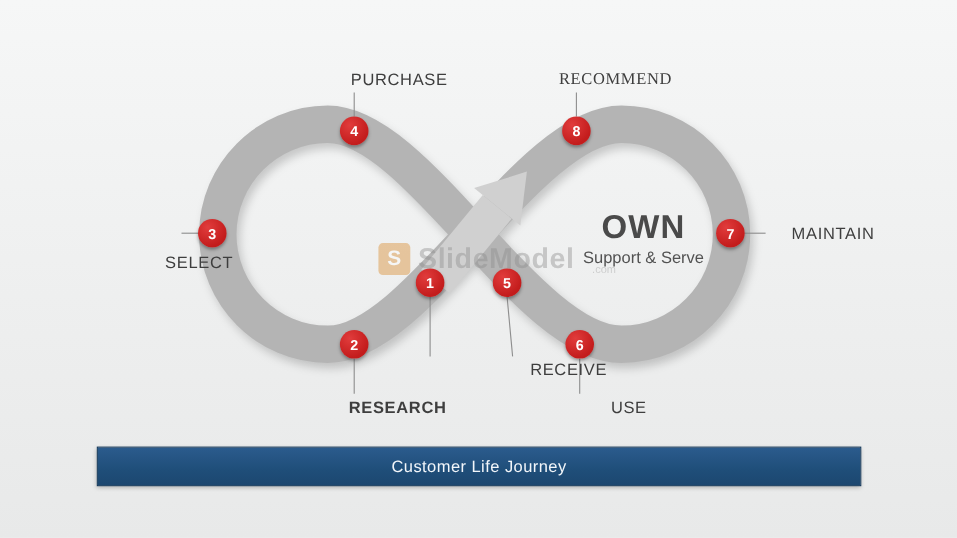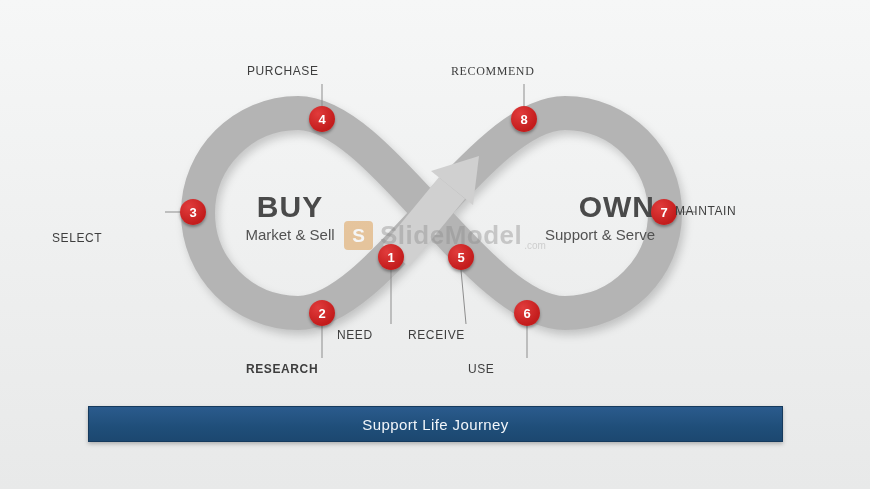--- a/index.html
+++ b/index.html
@@ -4,21 +4,21 @@
 <style>
   * { margin:0; padding:0; box-sizing:border-box; }
   body { background:#ffffff; font-family:"Liberation Sans", sans-serif; }
   .slide {
     position:relative; width:870px; height:489px; overflow:hidden;
     background:linear-gradient(180deg,#f6f7f7 0%, #eeefef 55%, #e8e9e9 100%);
   }
   .band-svg { position:absolute; left:0; top:0; }
   .band { filter: drop-shadow(3px 5px 4px rgba(0,0,0,0.18)); }
   .step-label {
-    position:absolute; text-align:left; font-size:12px; color:#3e3e3e;
+    position:absolute; text-align:right; font-size:15px; color:#3e3e3e;
     letter-spacing:0.6px; font-weight:400;
   }
   .marker {
     position:absolute; width:26px; height:26px; border-radius:50%;
     background:radial-gradient(circle at 35% 30%, #e13c3c 0%, #c31c1c 70%);
     color:#ffffff; font-size:13px; font-weight:bold;
     display:flex; align-items:center; justify-content:center;
     box-shadow:0 2px 3px rgba(0,0,0,0.35);
   }
   .loop-title { position:absolute; width:180px; text-align:center; color:#4a4a4a; }
@@ -35,21 +35,21 @@
   .watermark {
     position:absolute; left:344px; top:221px; display:flex; align-items:flex-start;
     opacity:0.42; pointer-events:none;
   }
   .wm-icon {
     width:29px; height:29px; background:#d98a2b; border-radius:4px;
     color:#ffffff; font-weight:bold; font-size:19px;
     display:flex; align-items:center; justify-content:center; margin-right:7px;
   }
   .wm-text { font-size:26px; font-weight:bold; color:#8e8e8e; line-height:29px; letter-spacing:0.5px; }
-  .wm-com { font-size:10px; color:#9f9f9f; margin-top:19px; margin-left:2px; }
+  .wm-com { font-size:10px; color:#9f9f9f; margin-top:19px; margin-left:16px; }
 </style>
 </head>
 <body>
 
 <div class="slide">
 
   <svg class="band-svg" width="870" height="489" viewBox="0 0 870 489">
 
     <path class="band" d="M 298,113 C 243,113 198,158 198,213 C 198,268 243,313 298,313
          C 380,313 480,113 565,113 C 620,113 665,158 665,213
@@ -67,44 +67,39 @@
     <line x1="677" y1="212" x2="696" y2="212" stroke="#8d8d8d" stroke-width="1"></line>
     <line x1="524" y1="84" x2="524" y2="106" stroke="#8d8d8d" stroke-width="1"></line>
   </svg>
 
   <div class="watermark">
     <span class="wm-icon">S</span>
     <span class="wm-text">SlideModel</span>
     <span class="wm-com">.com</span>
   </div>
 
-  <div class="loop-title" style="left:200px; top:192px;">
-    <div class="big">BUY</div>
-    <div class="sub">Market &amp; Sell</div>
-  </div>
-  <div class="loop-title" style="left:475px; top:192px;text-align:right;">
+  <div class="loop-title" style="left:495px; top:192px;">
     <div class="big">OWN</div>
     <div class="sub">Support &amp; Serve</div>
   </div>
 
   <div class="marker" style="left:378px; top:244px;">1</div>
   <div class="marker" style="left:309px; top:300px;">2</div>
   <div class="marker" style="left:180px; top:199px;">3</div>
   <div class="marker" style="left:309px; top:106px;">4</div>
   <div class="marker" style="left:448px; top:244px;">5</div>
   <div class="marker" style="left:514px; top:300px;">6</div>
   <div class="marker" style="left:651px; top:199px;">7</div>
   <div class="marker" style="left:511px; top:106px;">8</div>
 
-  <div class="step-label" style="left:337px; top:328px; width:120px;">NEED</div>
   <div class="step-label" style="left:246px; top:362px; width:160px;font-weight:bold;">RESEARCH</div>
   <div class="step-label" style="left:52px;  top:204px; width:160px;margin-top:27px;">SELECT</div>
   <div class="step-label" style="left:247px; top:64px;  width:160px;">PURCHASE</div>
   <div class="step-label" style="left:408px; top:328px; width:144px;">RECEIVE</div>
   <div class="step-label" style="left:675px; top:204px; width:120px;">MAINTAIN</div>
   <div class="step-label" style="left:468px; top:362px; width:120px;">USE</div>
   <div class="step-label" style="left:451px; top:64px;  width:160px;font-family:Liberation Serif, serif;">RECOMMEND</div>
 
   <div class="title-bar">
-    <span>Support Life Journey</span>
+    <span>Customer Life Journey</span>
   </div>
 
 </div>
 
 </body></html>

